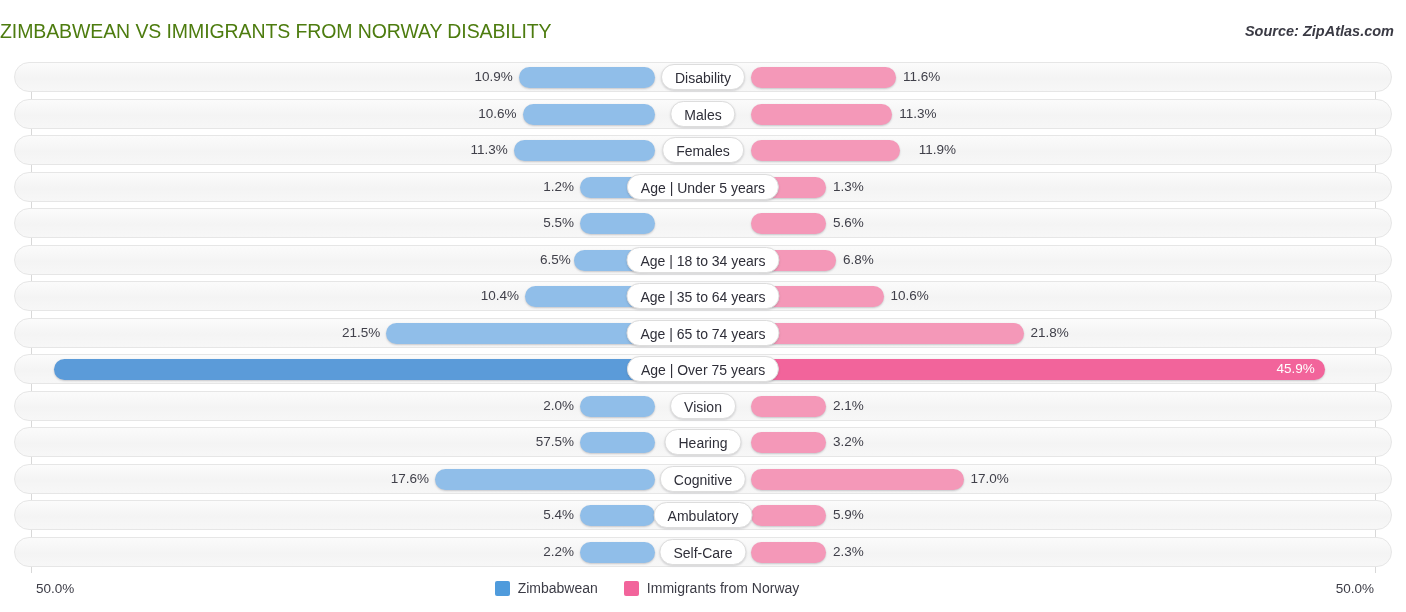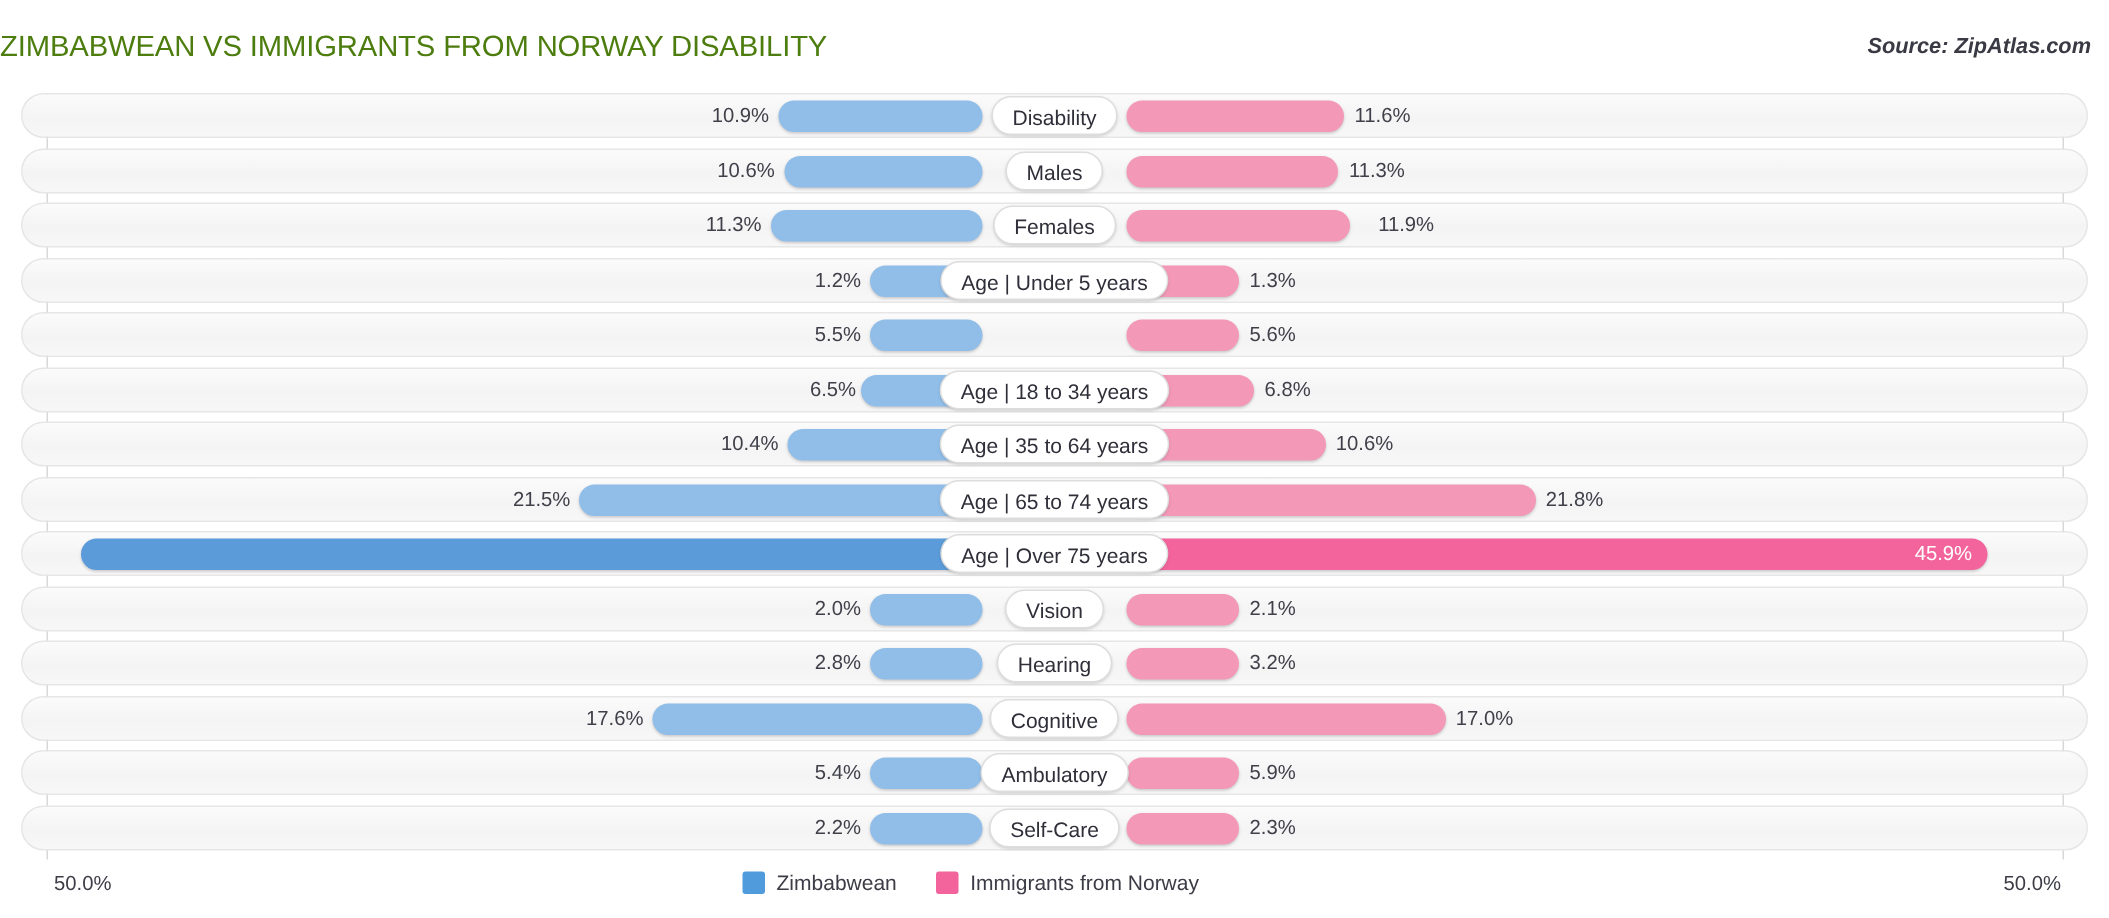--- a/index.html
+++ b/index.html
@@ -190,21 +190,21 @@
         <div class="bar bar-left" style="left: 566px; width: 75px;"></div>
         <div class="bar bar-right" style="left: 737px; width: 75px;"></div>
         <div class="val val-left" style="left: 0px; width: 560px;">2.0%</div>
         <div class="val val-right" style="left: 819px;">2.1%</div>
         <div class="pill">Vision</div>
       </div>
       <div class="row" style="top: 365px;">
         <div class="row-track"></div>
         <div class="bar bar-left" style="left: 566px; width: 75px;"></div>
         <div class="bar bar-right" style="left: 737px; width: 75px;"></div>
-        <div class="val val-left" style="left: 0px; width: 560px;">2.8%</div>
+        <div class="val val-left" style="left: 0px; width: 560px;">57.5%</div>
         <div class="val val-right" style="left: 819px;">3.2%</div>
         <div class="pill">Hearing</div>
       </div>
       <div class="row" style="top: 401.5px;">
         <div class="row-track"></div>
         <div class="bar bar-left" style="left: 421px; width: 220px;"></div>
         <div class="bar bar-right" style="left: 737px; width: 212.5px;"></div>
         <div class="val val-left" style="left: 0px; width: 415px;">17.6%</div>
         <div class="val val-right" style="left: 956.5px;">17.0%</div>
         <div class="pill">Cognitive</div>

